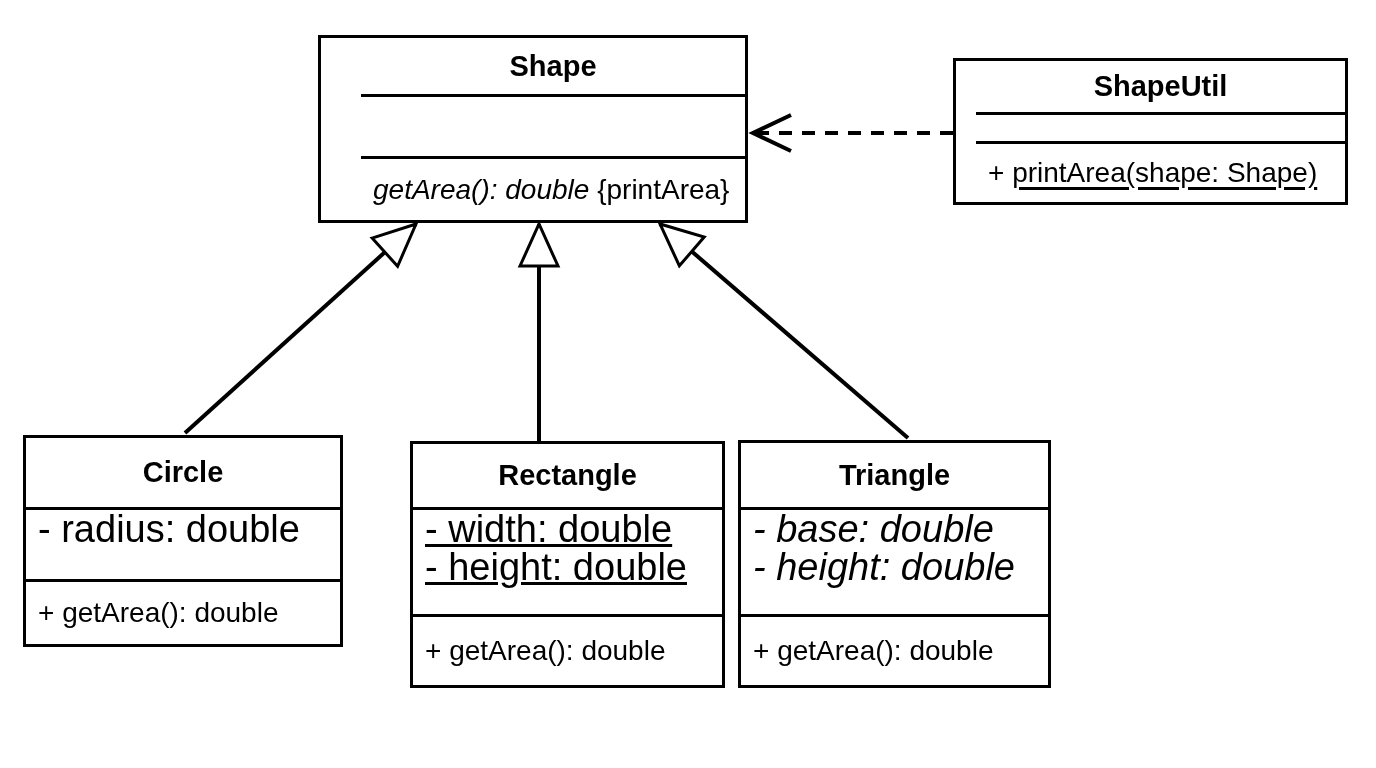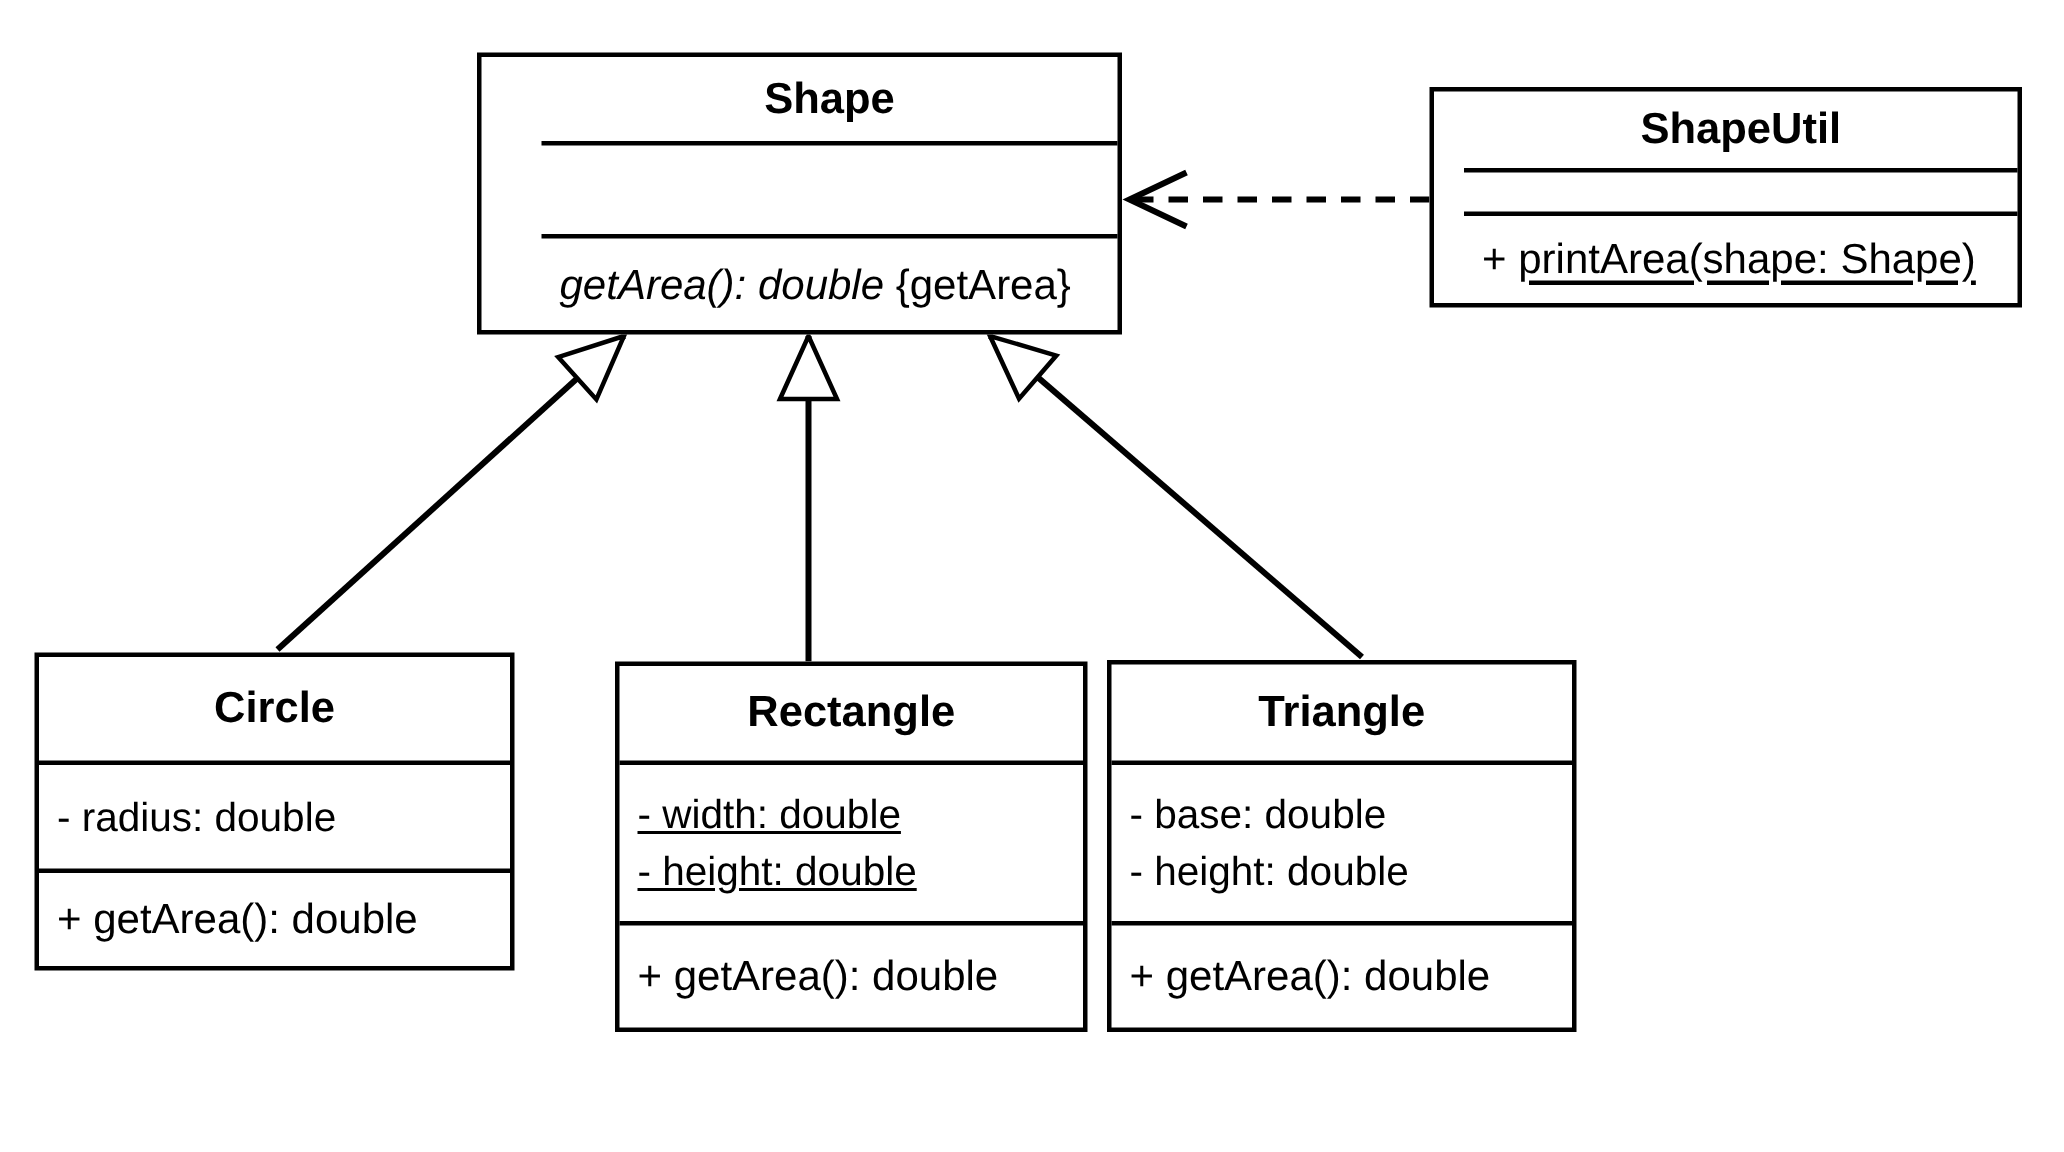--- a/index.html
+++ b/index.html
@@ -45,24 +45,23 @@
     display: flex;
     align-items: center;
     justify-content: center;
     font-weight: bold;
     font-size: 29px;
     border-bottom: 3px solid #000000;
   }
   .cmp.attrs {
     display: flex;
     flex-direction: column;
-    justify-content: center;
     padding-left: 12px;
     padding-right: 6px;
-    font-size: 27px;
+    font-size: 38px;
     border-bottom: 3px solid #000000;
   }
   .cmp.methods {
     flex: 1;
     display: flex;
     flex-direction: column;
     justify-content: center;
     padding-left: 12px;
     padding-right: 6px;
     font-size: 28px;
@@ -91,21 +90,21 @@
   #box-circle     { left: 23px;  top: 435px; width: 320px; height: 212px; }
   #box-circle .title { height: 72px; }
   #box-circle .attrs { height: 72px; }
 
   #box-rectangle  { left: 385px; top: 441px; width: 315px; height: 247px; margin-left: 25px; }
   #box-rectangle .title { height: 66px; }
   #box-rectangle .attrs { height: 107px; text-decoration: underline; }
 
   #box-triangle   { left: 738px; top: 440px; width: 313px; height: 248px; }
   #box-triangle .title { height: 67px; }
-  #box-triangle .attrs { height: 107px; }
+  #box-triangle .attrs { height: 107px; font-style: italic; }
 </style>
 </head>
 <body>
 
 <div id="canvas">
 
   <svg id="connectors" viewBox="0 0 1376 768">
     <defs>
       <marker id="mk-inherit" markerUnits="userSpaceOnUse" markerWidth="48" markerHeight="44" refX="44" refY="21" orient="auto" overflow="visible">
         <path d="M2,2 L44,21 L2,40 Z" fill="#ffffff" stroke="#000000" stroke-width="3" stroke-linejoin="miter"></path>
@@ -117,21 +116,21 @@
     <line x1="185" y1="433" x2="416" y2="224" marker-end="url(#mk-inherit)"></line>
     <line x1="539" y1="441" x2="539" y2="224" marker-end="url(#mk-inherit)"></line>
     <line x1="908" y1="438" x2="660" y2="224" marker-end="url(#mk-inherit)"></line>
     <line class="dashed" x1="953" y1="133" x2="753" y2="133" marker-end="url(#mk-open)"></line>
   </svg>
 
   <div class="cls" id="box-shape">
     <div class="cmp title">Shape</div>
     <div class="cmp attrs"></div>
     <div class="cmp methods">
-      <div class="member"><span class="italic">getArea(): double</span><span> {getArea}</span></div>
+      <div class="member"><span class="italic">getArea(): double</span><span> {printArea}</span></div>
     </div>
   </div>
 
   <div class="cls" id="box-shapeutil">
     <div class="cmp title">ShapeUtil</div>
     <div class="cmp attrs"></div>
     <div class="cmp methods">
       <div class="member"><span>+ </span><span class="underline">printArea(shape: Shape)</span></div>
     </div>
   </div>

